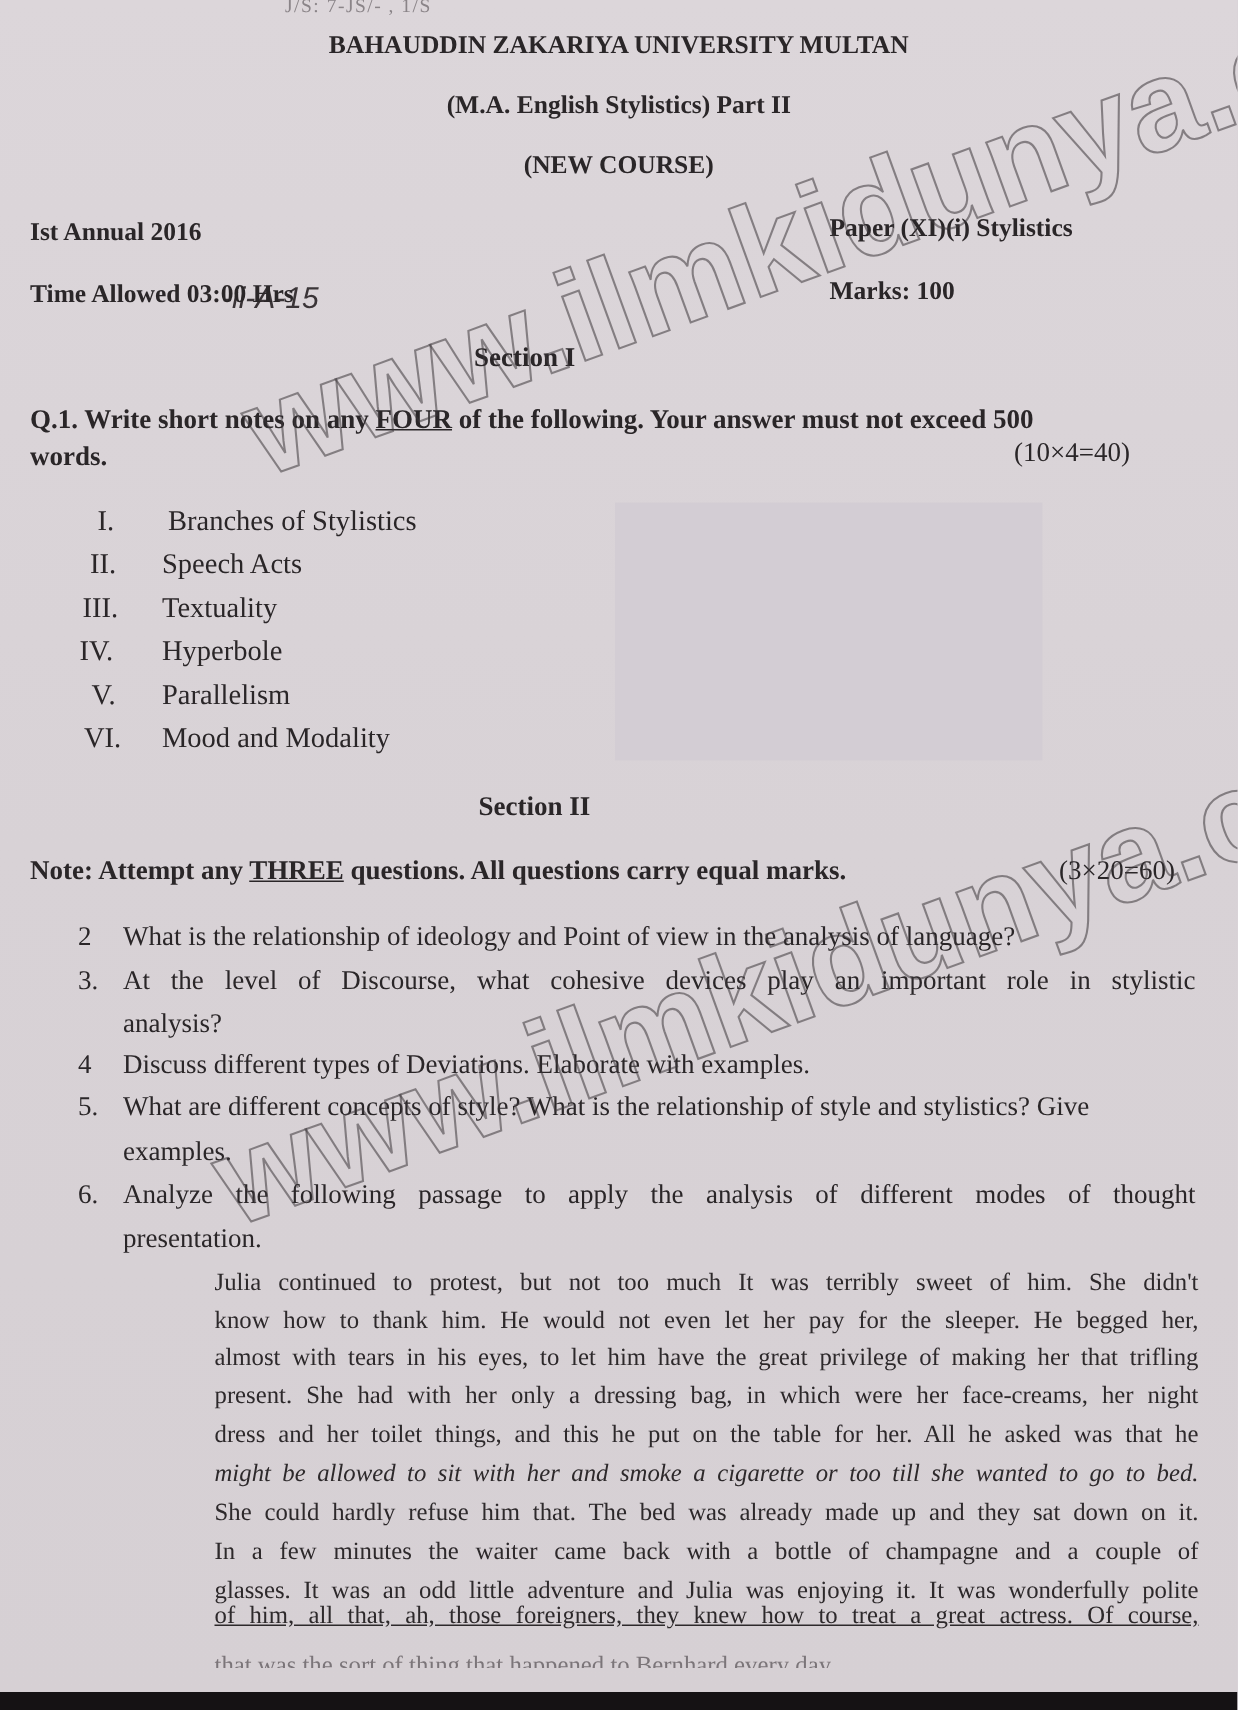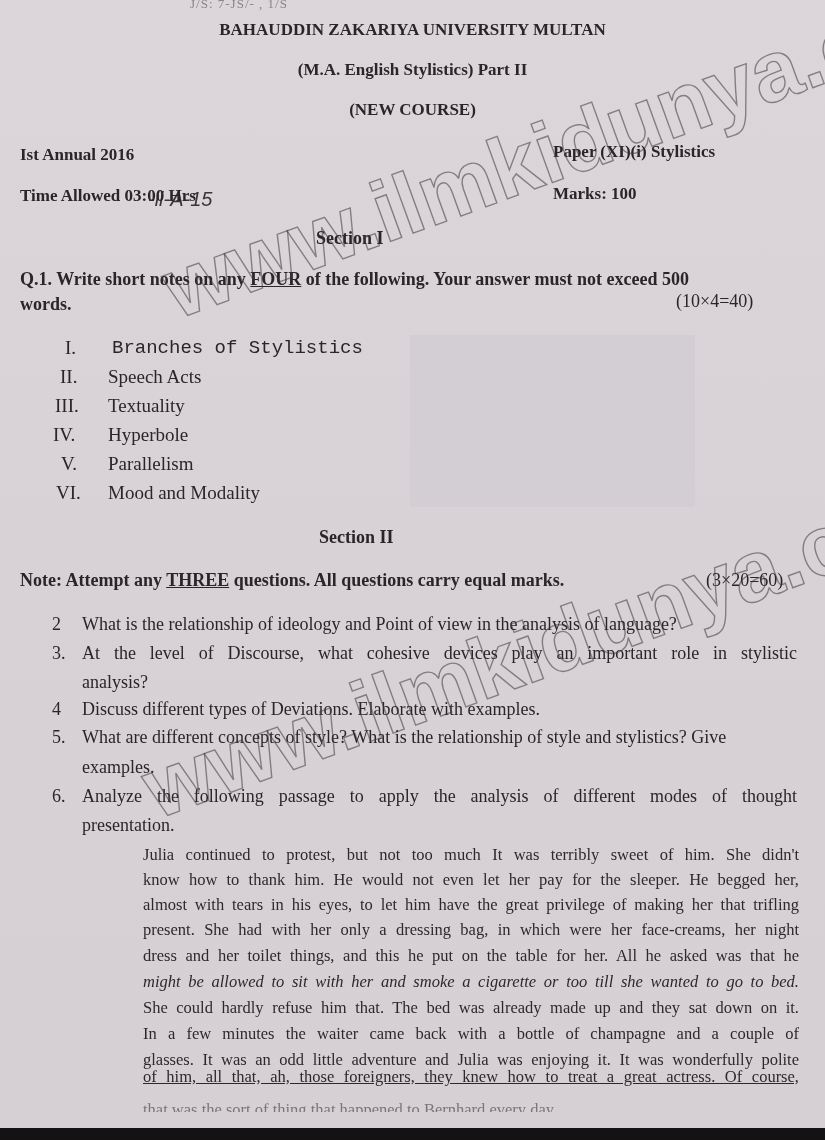--- a/index.html
+++ b/index.html
@@ -60,21 +60,21 @@
   <div class="abs q bold" style="left:20px; top:269px;">
     <span>Q.1. Write short notes on any </span><span class="u">FOUR</span><span> of the following. Your answer must not exceed 500</span>
   </div>
   <div class="abs q bold" style="left:20px; top:294px;">words.</div>
   <div class="abs q" style="left:676px; top:291px;">(10×4=40)</div>
 
   <div class="gray-box"></div>
 
   <div>
     <div class="abs list-num" style="left:65px; top:337px;">I.</div>
-    <div class="abs list-text" style="left:112px; top:337px;font-family:Liberation Mono, monospace;">Branches of Stylistics</div>
+    <div class="abs list-text" style="left:112px; top:337px;">Branches of Stylistics</div>
 
     <div class="abs list-num" style="left:60px; top:366px;">II.</div>
     <div class="abs list-text" style="left:108px; top:366px;">Speech Acts</div>
 
     <div class="abs list-num" style="left:55px; top:395px;">III.</div>
     <div class="abs list-text" style="left:108px; top:395px;">Textuality</div>
 
     <div class="abs list-num" style="left:53px; top:424px;">IV.</div>
     <div class="abs list-text" style="left:108px; top:424px;">Hyperbole</div>
 

